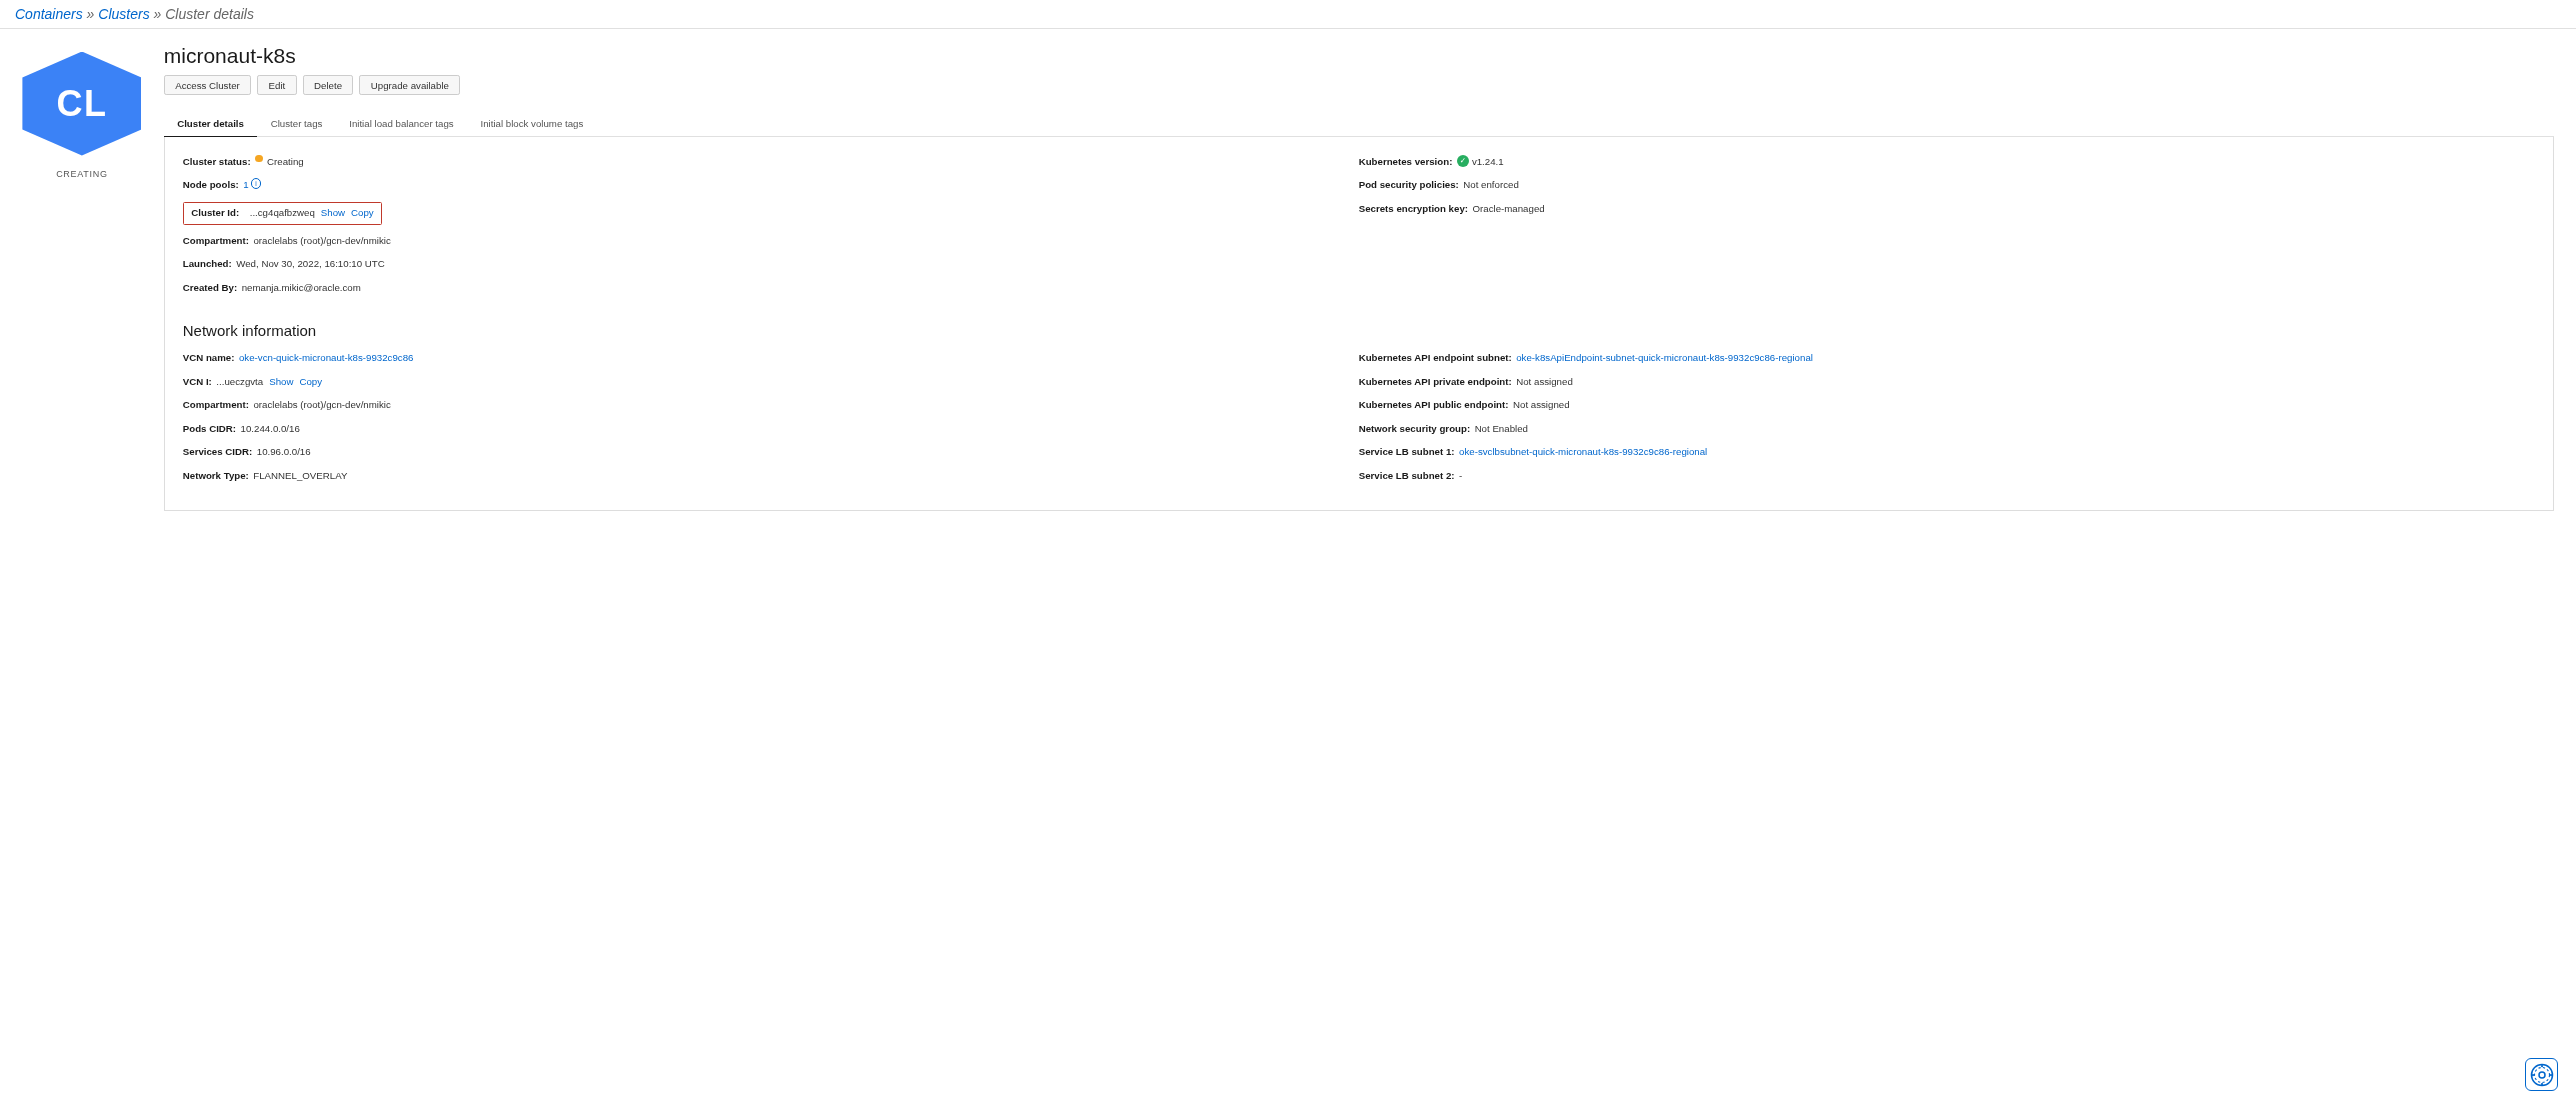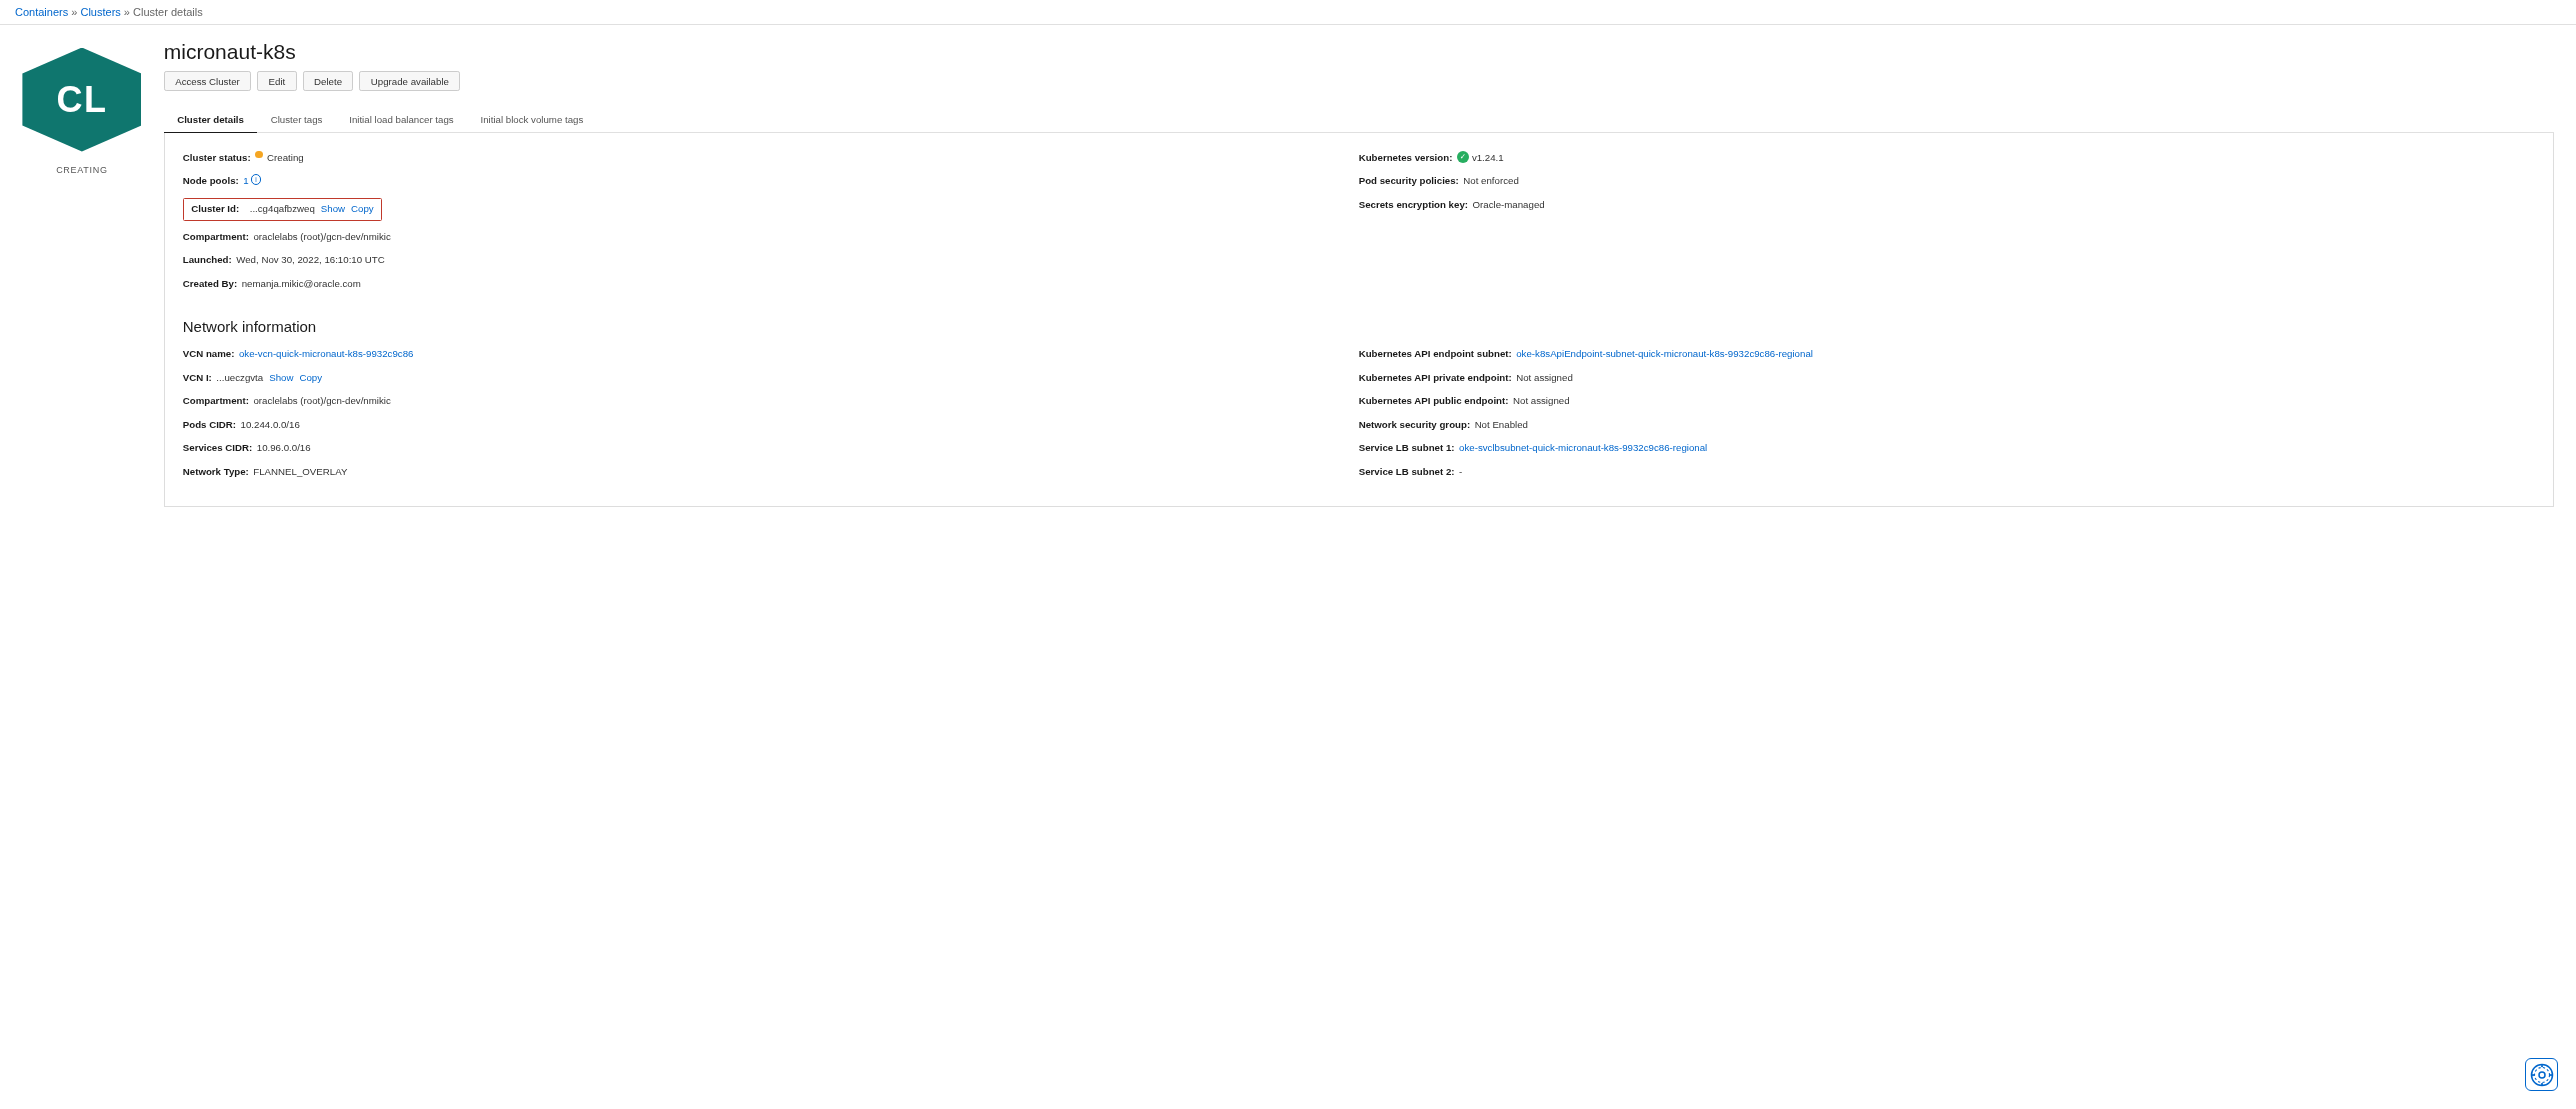--- a/index.html
+++ b/index.html
@@ -8,22 +8,23 @@
       font-size: 9.7px;
       color: #333;
       background: #fff;
     }
     .top-bar {
       background: #fff;
       border-bottom: 0.7px solid #e0e0e0;
       padding: 6px 15px;
     }
     .breadcrumb {
-      font-size: 11px;
+      font-size: 14px;
       color: #0066cc;
+      font-style: italic;
     }
     .breadcrumb a {
       color: #0066cc;
       text-decoration: none;
     }
     .breadcrumb span {
       color: #666;
     }
     .main-content {
       padding: 15px 22.4px;
@@ -39,21 +40,21 @@
     }
     .hexagon-container {
       position: relative;
       width: 119px;
       height: 104px;
       margin-bottom: 7.5px;
     }
     .hexagon {
       width: 119px;
       height: 104px;
-      background: #0f766e;
+      background: #3b82f6;
       clip-path: polygon(50% 0%, 100% 25%, 100% 75%, 50% 100%, 0% 75%, 0% 25%);
       display: flex;
       align-items: center;
       justify-content: center;
     }
     .hexagon-text {
       color: white;
       font-size: 36px;
       font-weight: bold;
       letter-spacing: 1.5px;

